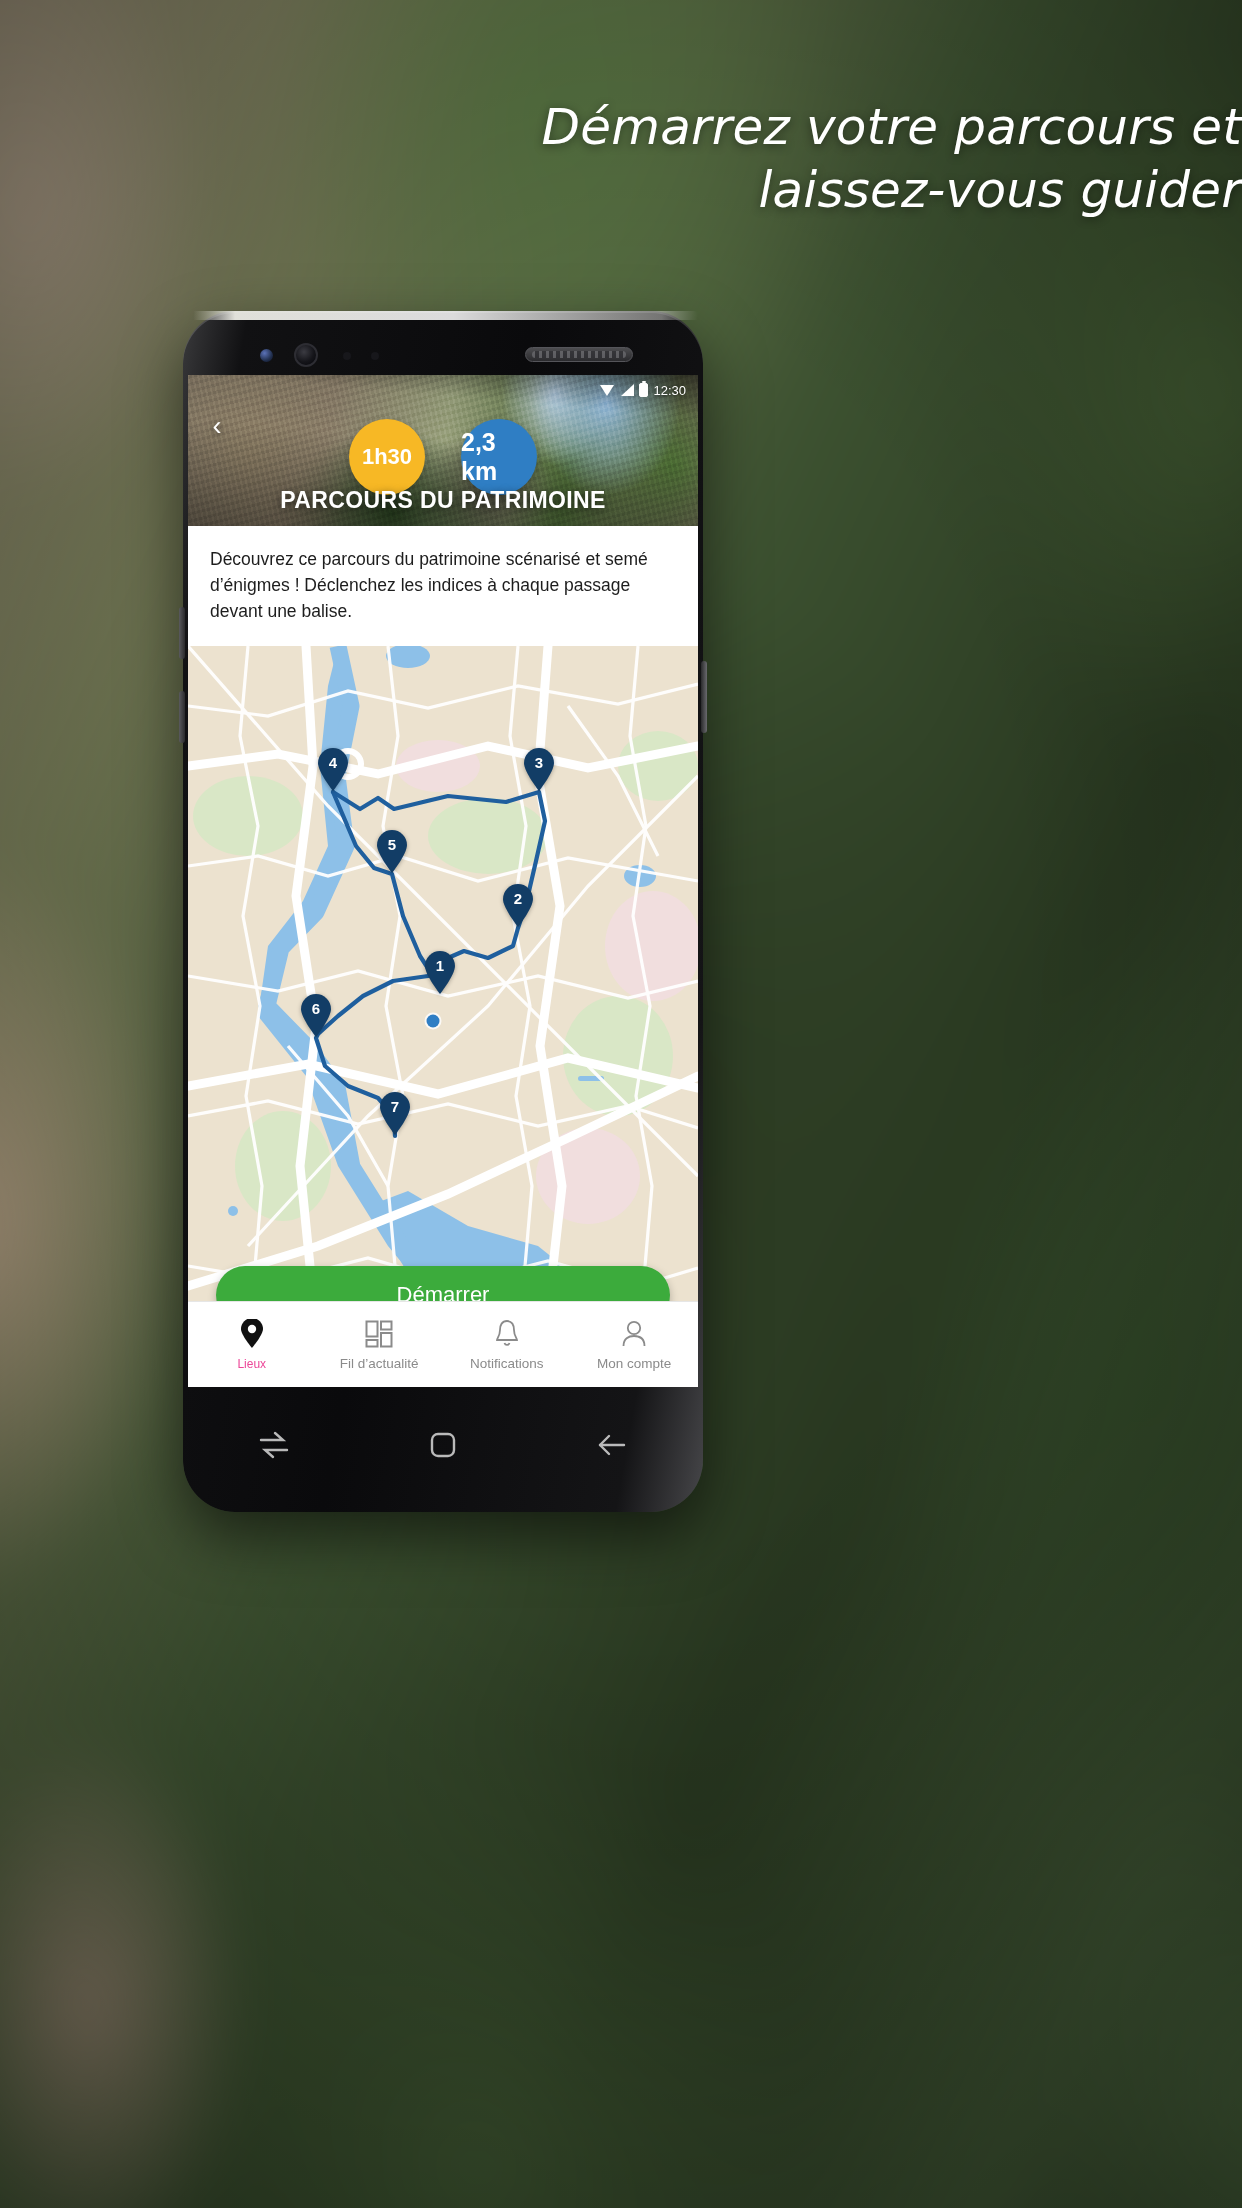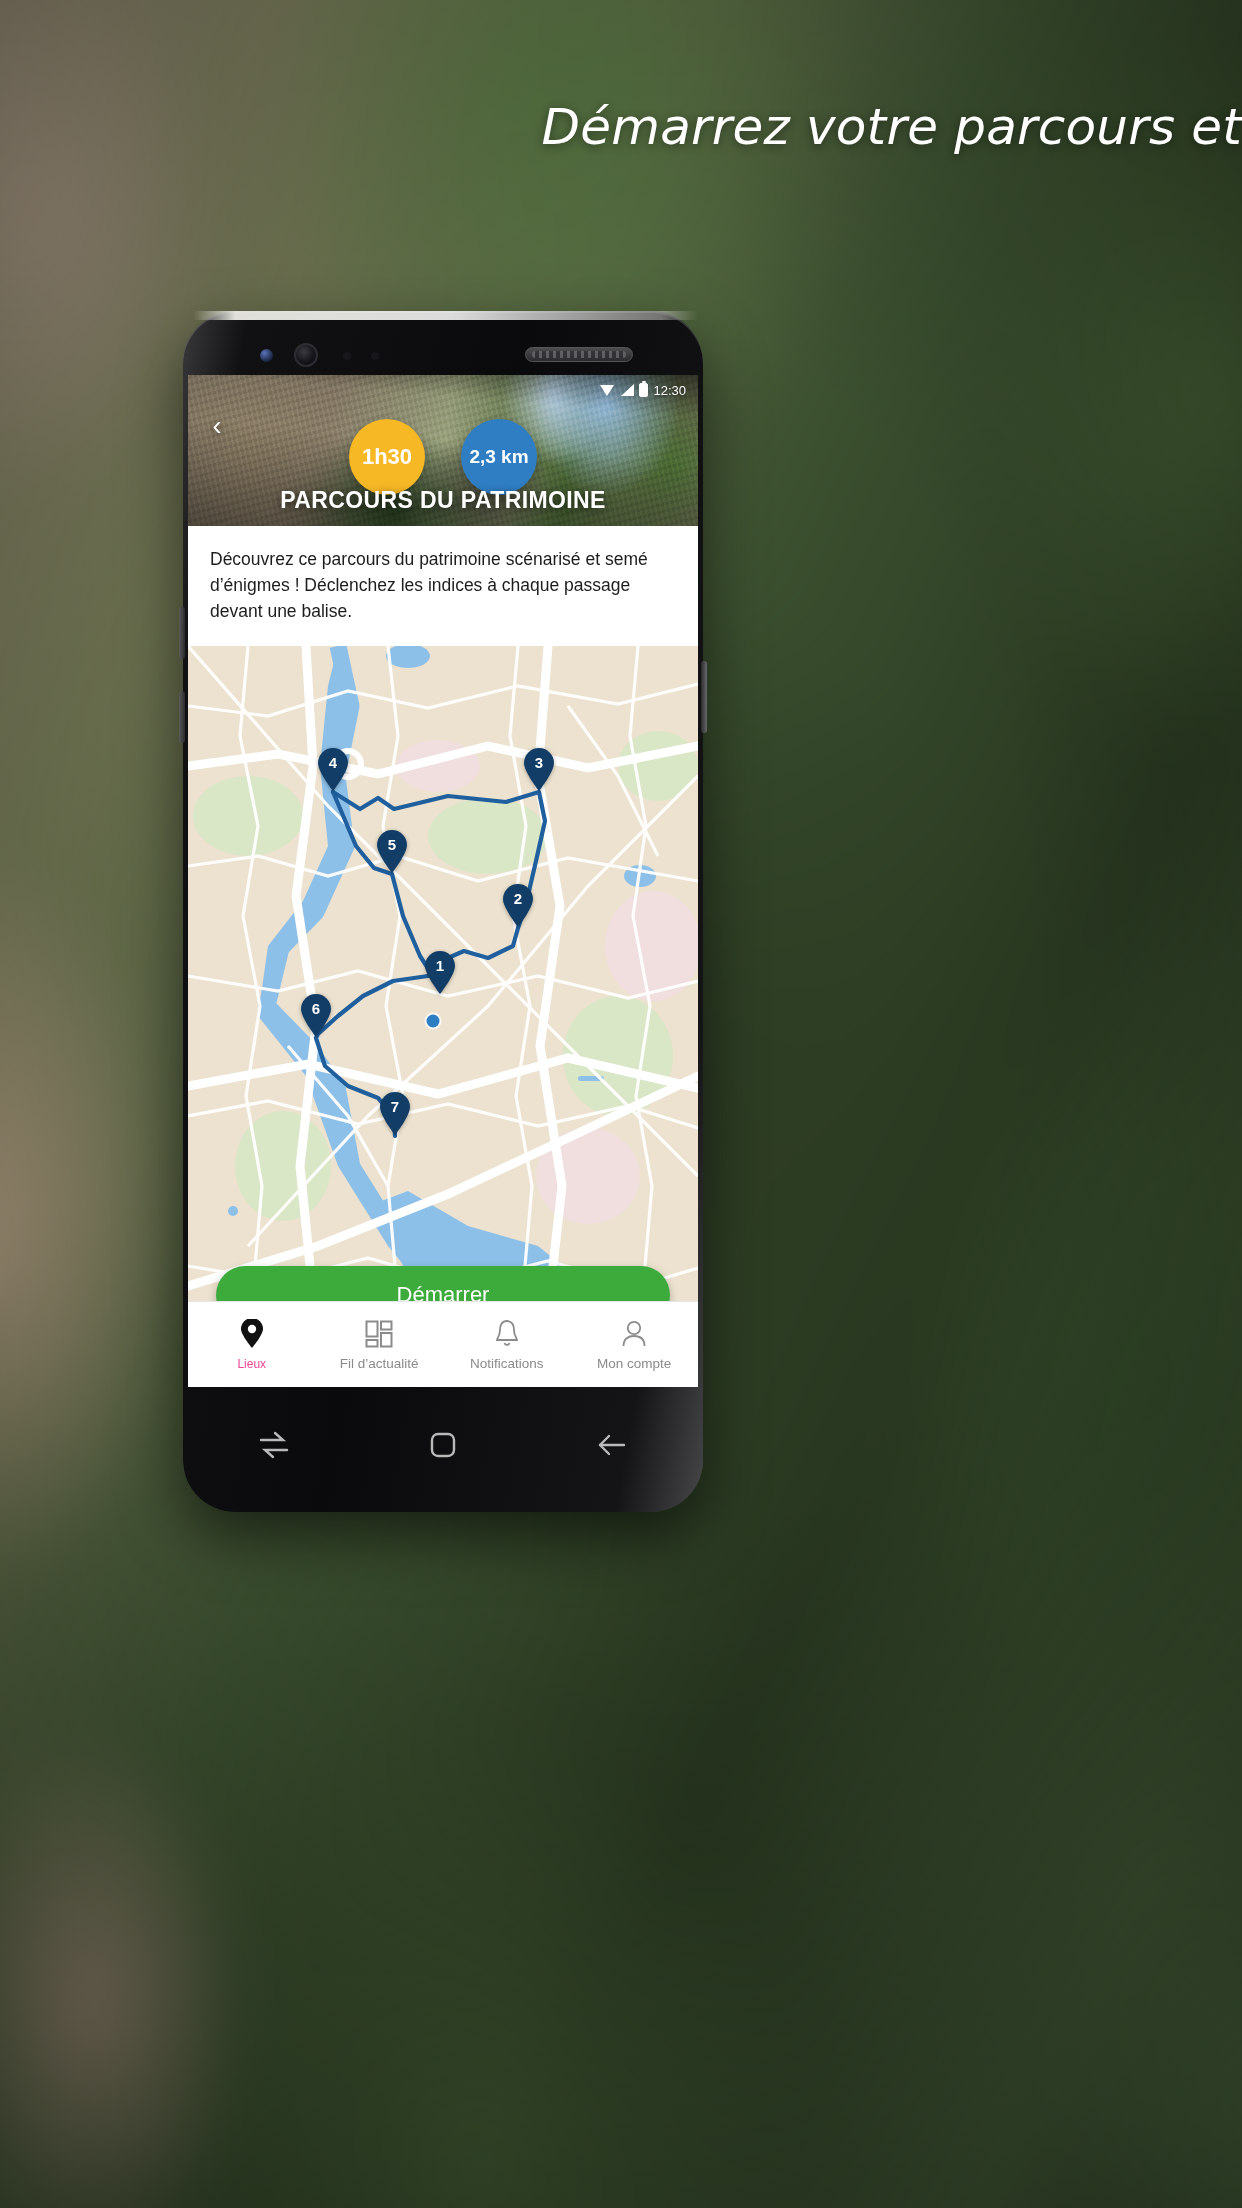--- a/index.html
+++ b/index.html
@@ -183,21 +183,21 @@
 
   .badges { position: absolute; top: 44px; left: 0; right: 0;
             display: flex; justify-content: center; gap: 36px; }
   .badge {
     width: 76px; height: 76px; border-radius: 50%;
     display: flex; align-items: center; justify-content: center;
     color: #fff; font-weight: bold; font-size: 22px;
     box-shadow: 0 2px 8px rgba(0,0,0,0.25);
   }
   .badge.duration { background: #f7b825; }
-  .badge.distance { background: #2f7ec4; font-size: 19px; }
+  .badge.distance { background: #2f7ec4; font-size: 25px; }
 
   .hero-title {
     position: absolute; left: 0; right: 0; bottom: 12px;
     text-align: center; color: #fff;
     font-size: 23px; font-weight: bold; letter-spacing: 0.4px;
     text-shadow: 0 2px 8px rgba(0,0,0,0.6);
   }
 
   
   .desc {
@@ -257,20 +257,21 @@
 </head>
 <body>
 
 <div class="bg">
   <div class="bg-layer"></div>
   <div class="bg-vignette"></div>
 </div>
 
 <div class="headline">
   <span class="l">Démarrez votre parcours et</span>
+  <span class="l">laissez-vous guider</span>
 </div>
 
 <div class="phone">
   <div class="phone-body"></div>
   <div class="phone-rim-hl"></div>
   <div class="phone-btn left-a"></div>
   <div class="phone-btn left-b"></div>
   <div class="phone-btn"></div>
 
   <div class="phone-topbar">

